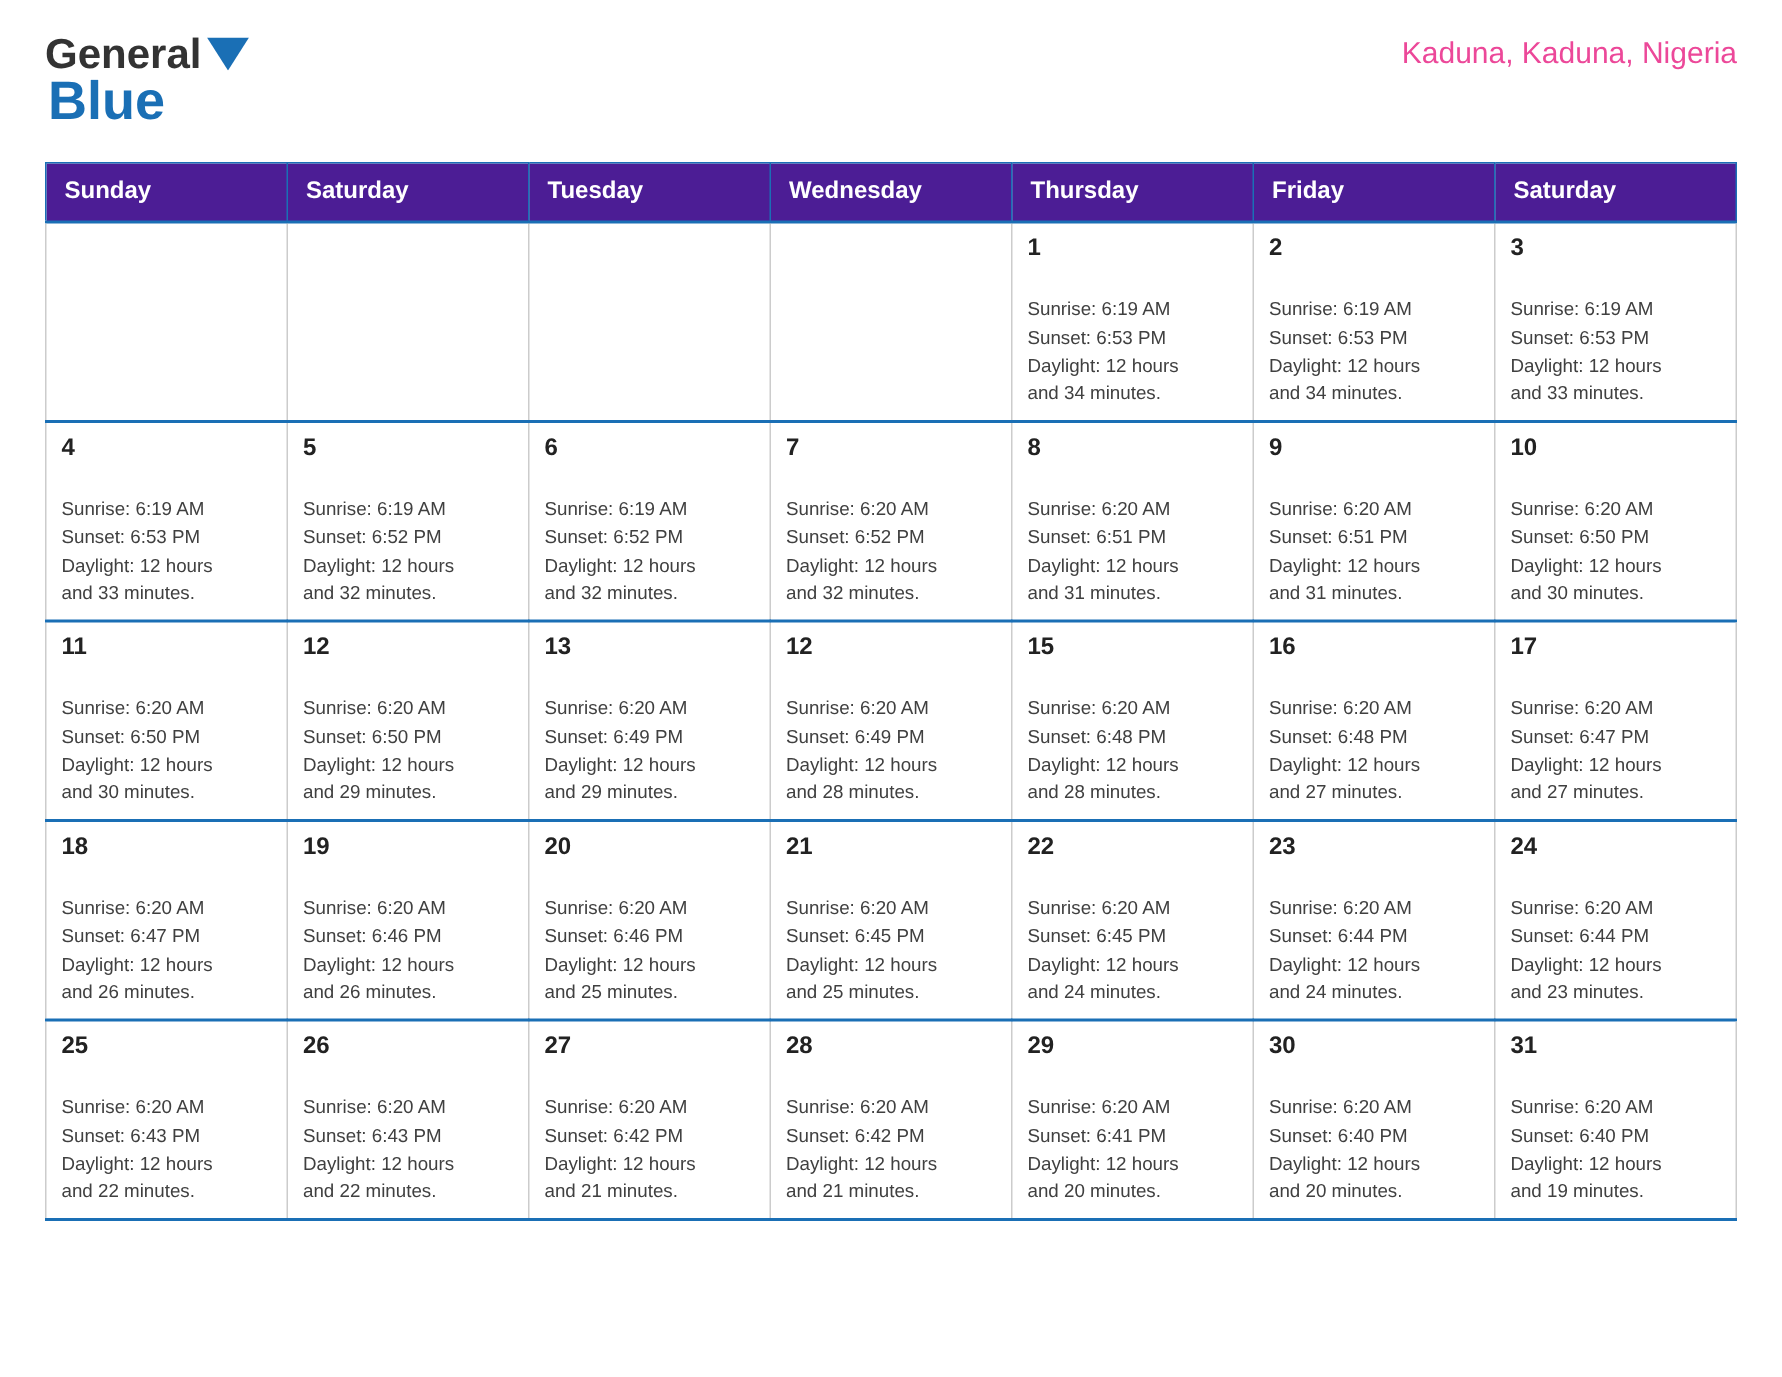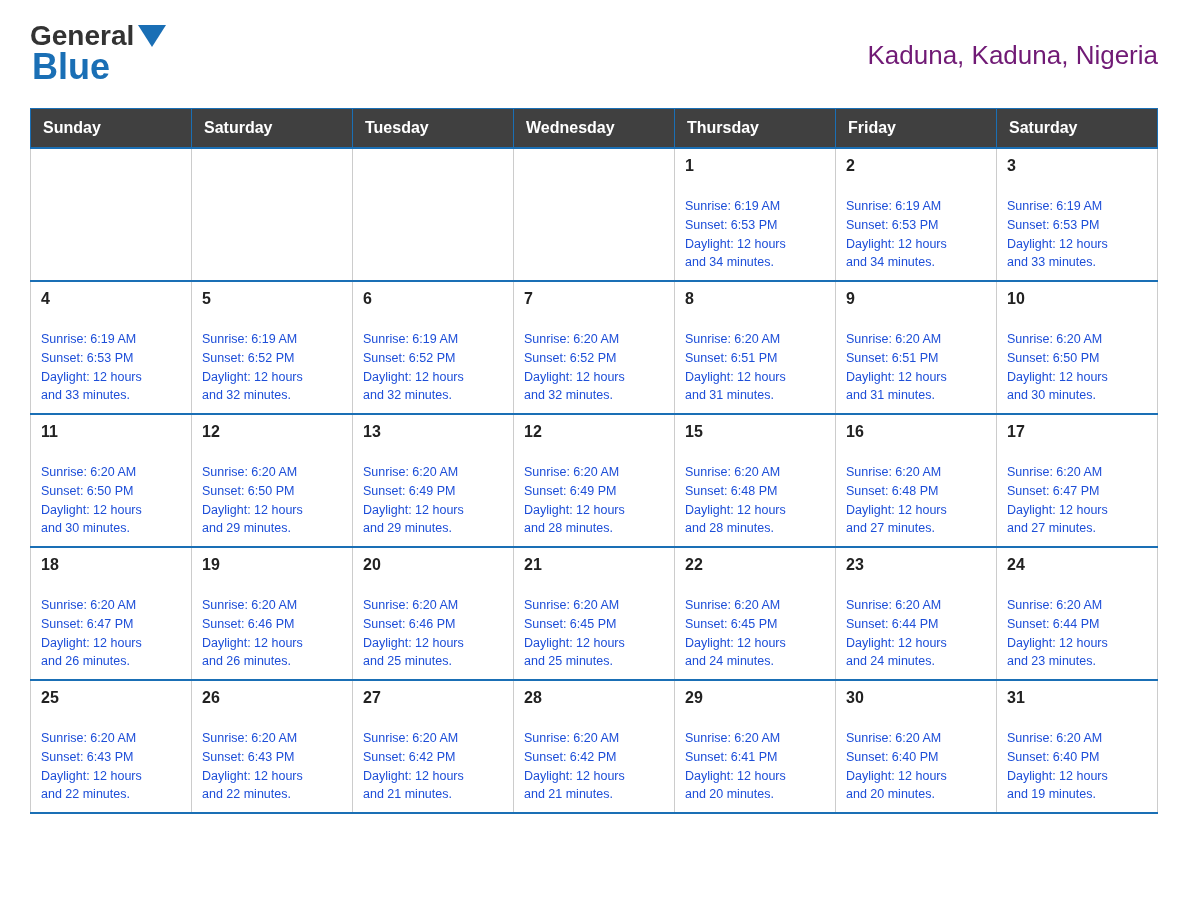--- a/index.html
+++ b/index.html
@@ -33,31 +33,31 @@
     .title-block {
       text-align: right;
     }
     .month-title {
       font-size: 52px;
       font-weight: bold;
       color: #222;
       line-height: 1.1;
     }
     .location-title {
-      font-size: 26px;
-      color: #701a75;
-      margin-top: 20px;
+      font-size: 20px;
+      color: #ec4899;
+      margin-top: 5px;
     }
     .calendar {
       width: 100%;
       border-collapse: collapse;
       border: 1px solid #aaa;
     }
     .calendar th {
-      background-color: #404040;
+      background-color: #4c1d95;
       color: #fff;
       font-size: 16px;
       font-weight: bold;
       padding: 10px 12px;
       text-align: left;
       border: 1px solid #1a6fb5;
     }
     .calendar td {
       vertical-align: top;
       padding: 8px 10px;
@@ -71,21 +71,21 @@
       border-bottom: 2px solid #1a6fb5;
     }
     .day-number {
       font-size: 16px;
       font-weight: bold;
       color: #222;
       margin-bottom: 4px;
     }
     .day-info {
       font-size: 12.5px;
-      color: #1d4ed8;
+      color: #404040;
       line-height: 1.5;
       margin-top: 22px;
     }
     .empty-cell {
       background: #fff;
     }
   </style>
 </head>
 <body>
 

